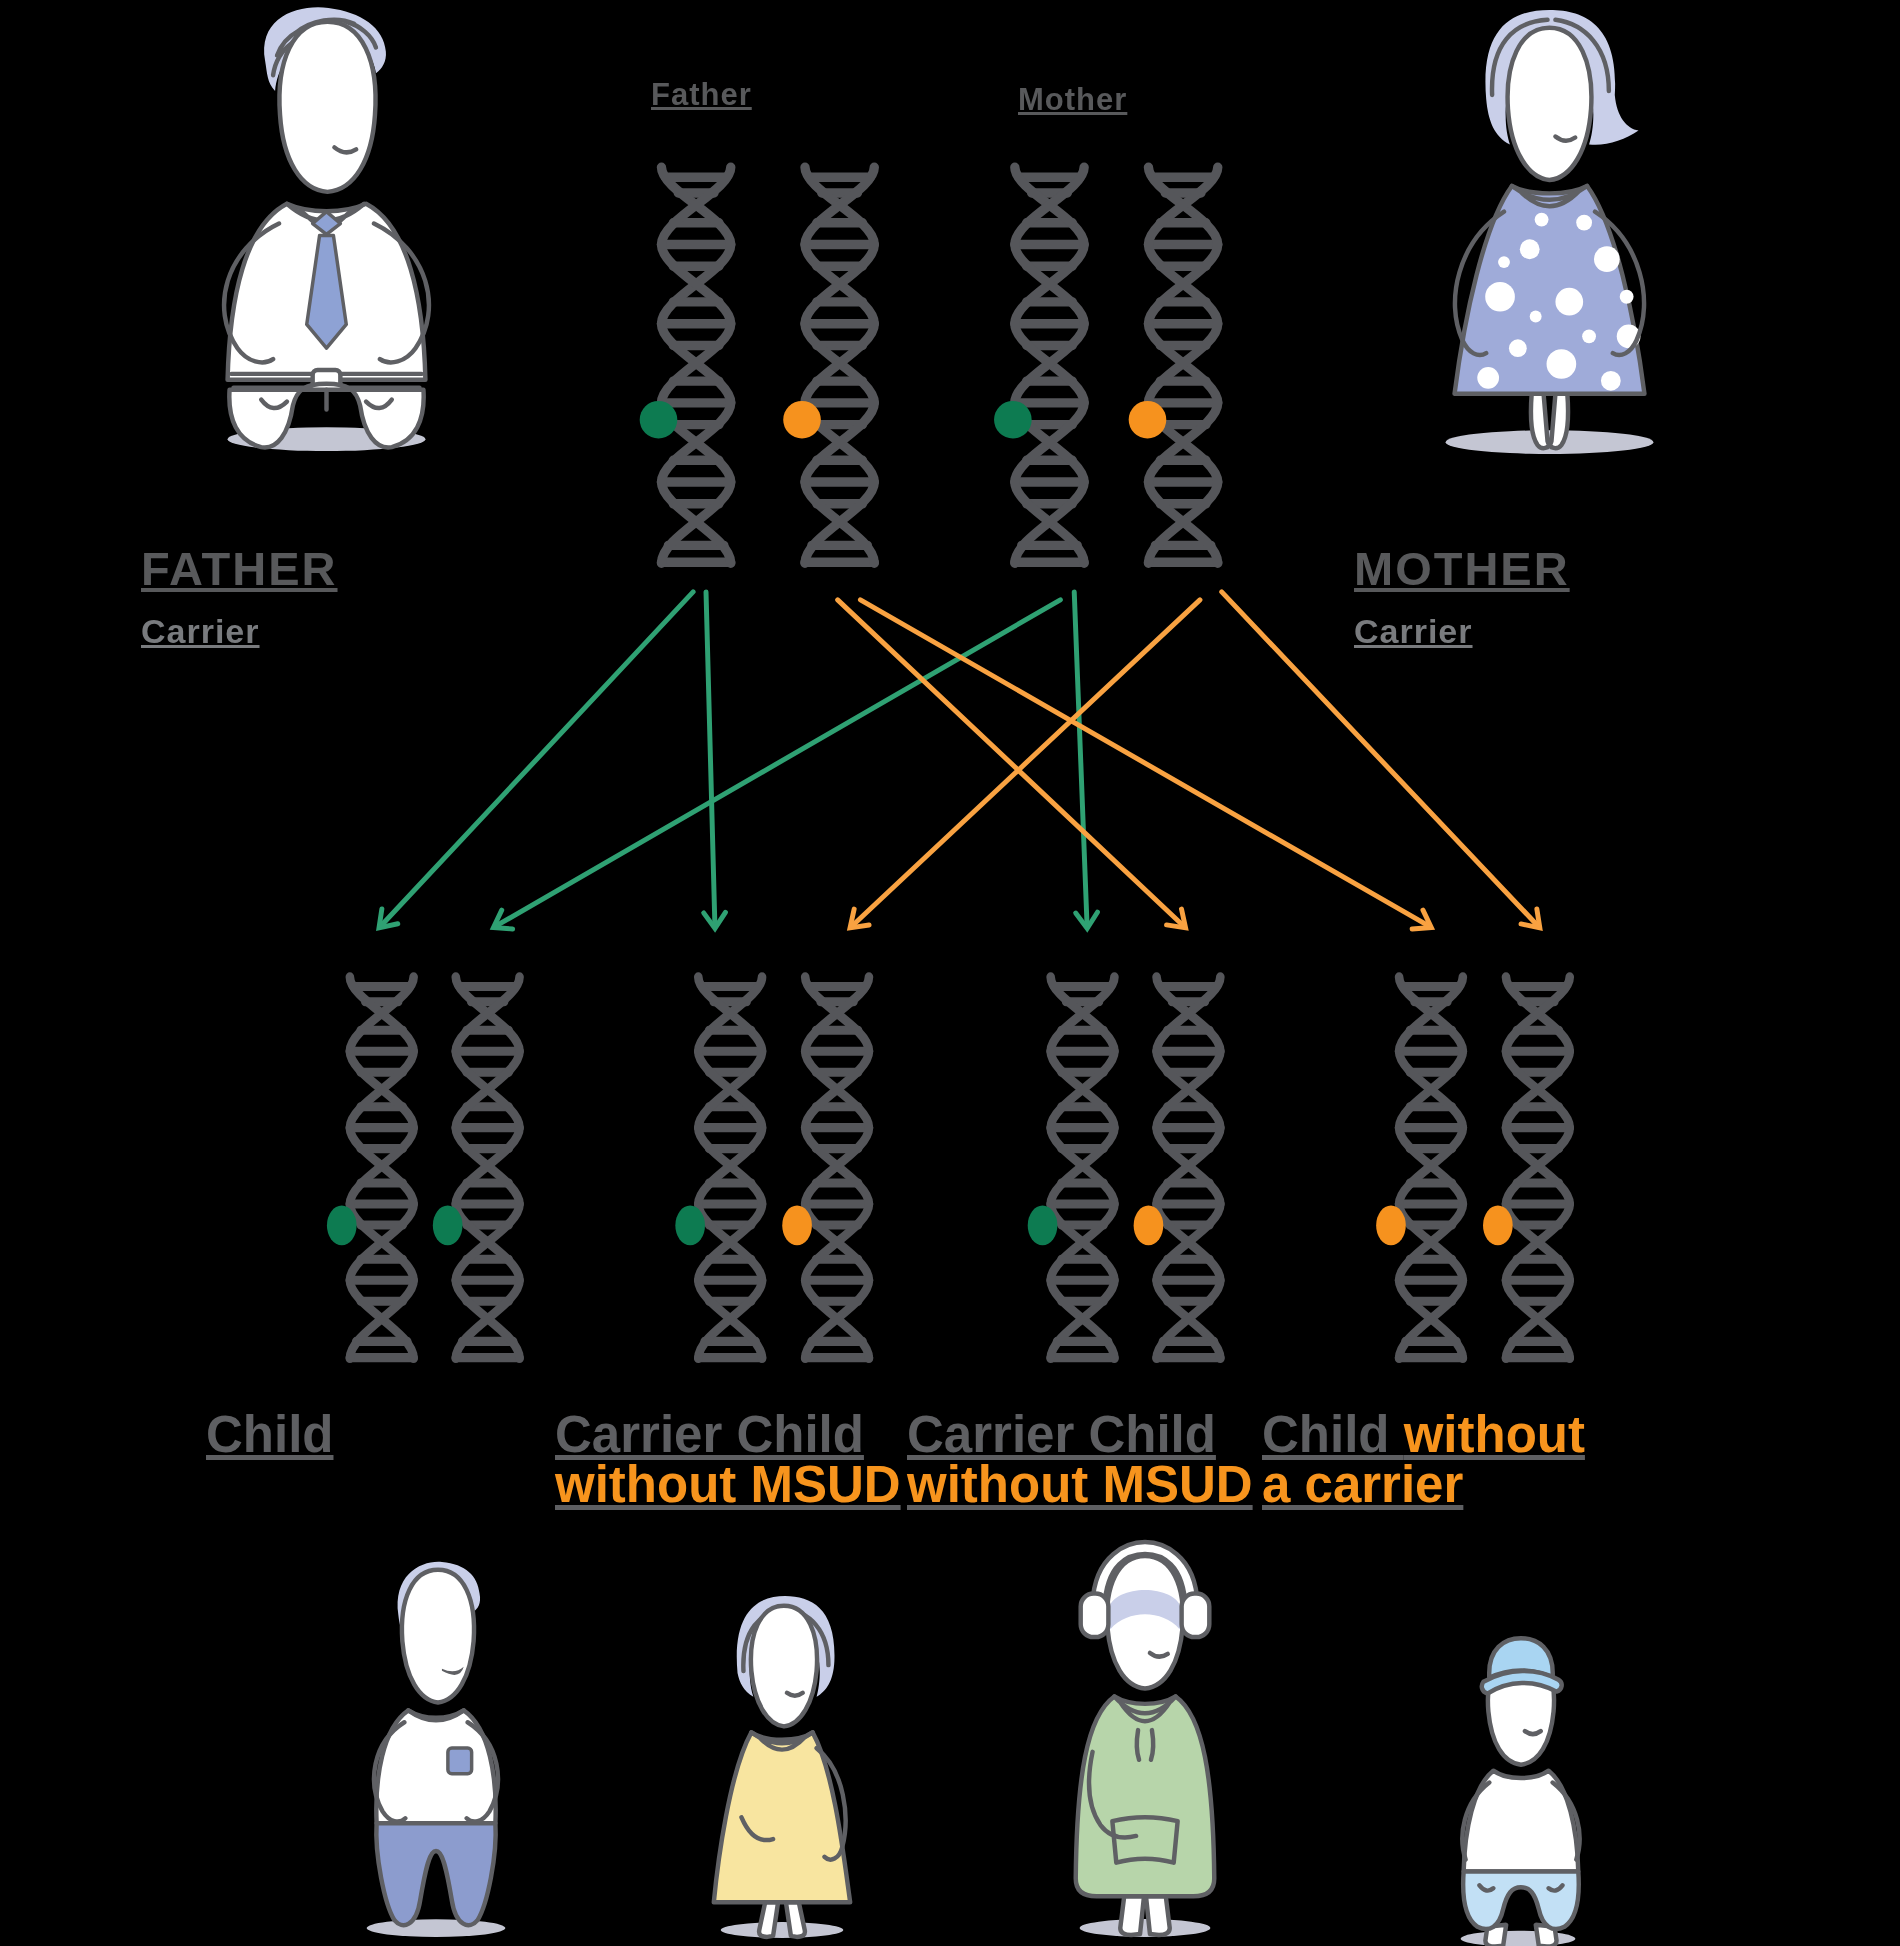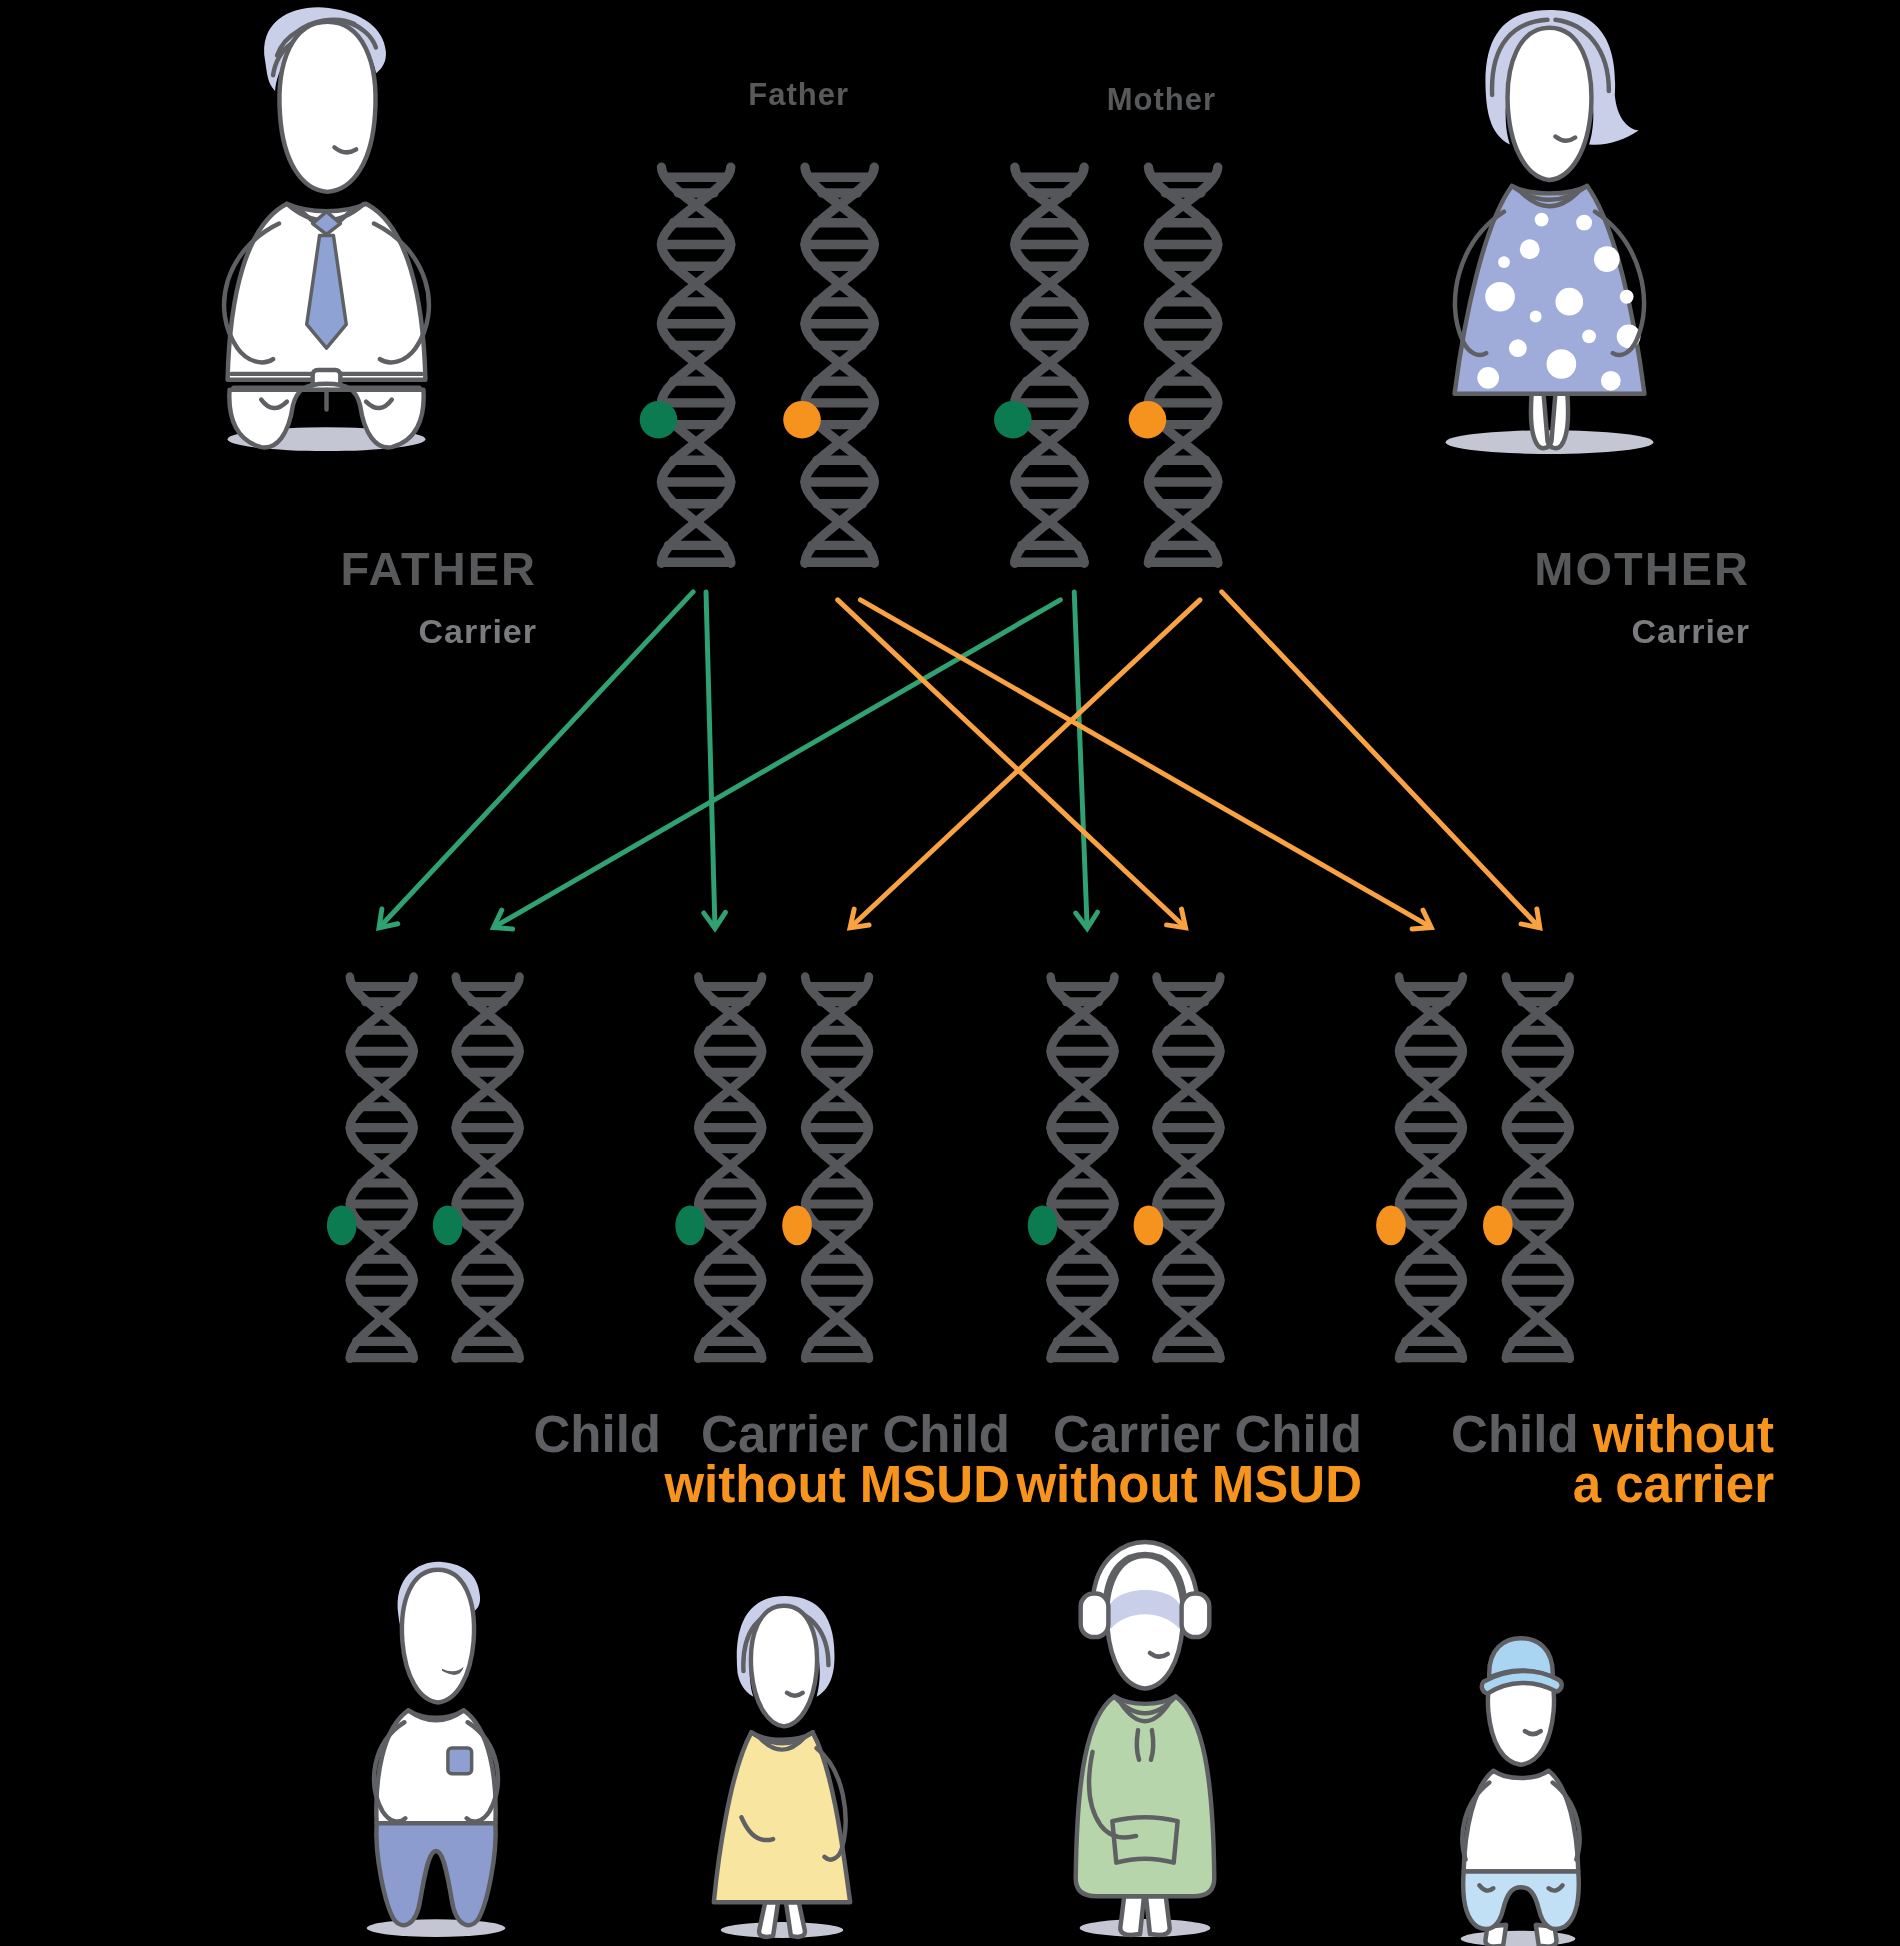--- a/index.html
+++ b/index.html
@@ -7,21 +7,21 @@
     position:relative;
     width:1901px;height:1946px;
     background:var(--background,#000);
     overflow:hidden;
     font-family:"Liberation Sans", sans-serif;
   }
   .abs{position:absolute;}
   svg{display:block;overflow:visible;}
 
   
-  .lbl{position:absolute;text-align:right;user-select:none;}
+  .lbl{position:absolute;text-align:left;user-select:none;text-decoration:underline;}
   .parent-dna-label{font-size:31px;font-weight:bold;color:var(--label-gray);letter-spacing:1px;}
   .parent-name{font-size:47px;font-weight:bold;color:var(--label-gray);letter-spacing:2px;}
   .parent-status{font-size:34px;font-weight:bold;color:var(--carrier-gray);letter-spacing:1px;}
   .child-label{font-size:51px;font-weight:bold;line-height:50px;color:var(--child-label-gray);}
   .seg-gray{color:var(--child-label-gray);}
   .seg-green{color:var(--green);}
   .seg-orange{color:var(--orange);}
 
   
   .ln{fill:none;stroke:var(--outline);stroke-width:4.5;stroke-linecap:round;stroke-linejoin:round;}
@@ -158,21 +158,21 @@
       <div><span class="seg-gray">Child</span></div>
     </div>
   <div class="lbl child-label" style="left:555px;top:1410px;width:455px">
       <div><span class="seg-gray">Carrier Child</span></div>
       <div><span class="seg-orange">without MSUD</span></div>
     </div>
   <div class="lbl child-label" style="left:907px;top:1410px;width:455px">
       <div><span class="seg-gray">Carrier Child</span></div>
       <div><span class="seg-orange">without MSUD</span></div>
     </div>
-  <div class="lbl child-label" style="left:1319px;top:1410px;width:455px">
+  <div class="lbl child-label" style="left:1262px;top:1410px;width:455px">
       <div><span class="seg-gray">Child </span><span class="seg-orange">without</span></div>
       <div><span class="seg-orange">a carrier</span></div>
     </div>
 
   <svg class="abs" style="left:337px;top:1552px" width="198" height="388" viewBox="0 0 200 392">
     <ellipse class="f-shadow" cx="100" cy="380" rx="70" ry="9"></ellipse>
     <path class="f-hair" d="M62,64 C56,22 86,8 106,10 C130,12 142,24 144,42 C146,52 142,58 138,60 C134,38 112,28 94,38 C76,48 70,64 70,86 C64,80 63,72 62,64 Z"></path>
     <path class="ln" d="M70,58 C76,38 96,26 116,28 M68,78 C72,52 92,38 114,40"></path>
     <path class="f-skin" d="M102,18 C128,18 141,48 138,90 C135,126 121,150 102,152 C83,150 69,126 66,90 C63,48 76,18 102,18 Z"></path>
     <path class="f-mouth" d="M106,118 q13,6 22,-2 q-4,14 -22,4 Z"></path>

